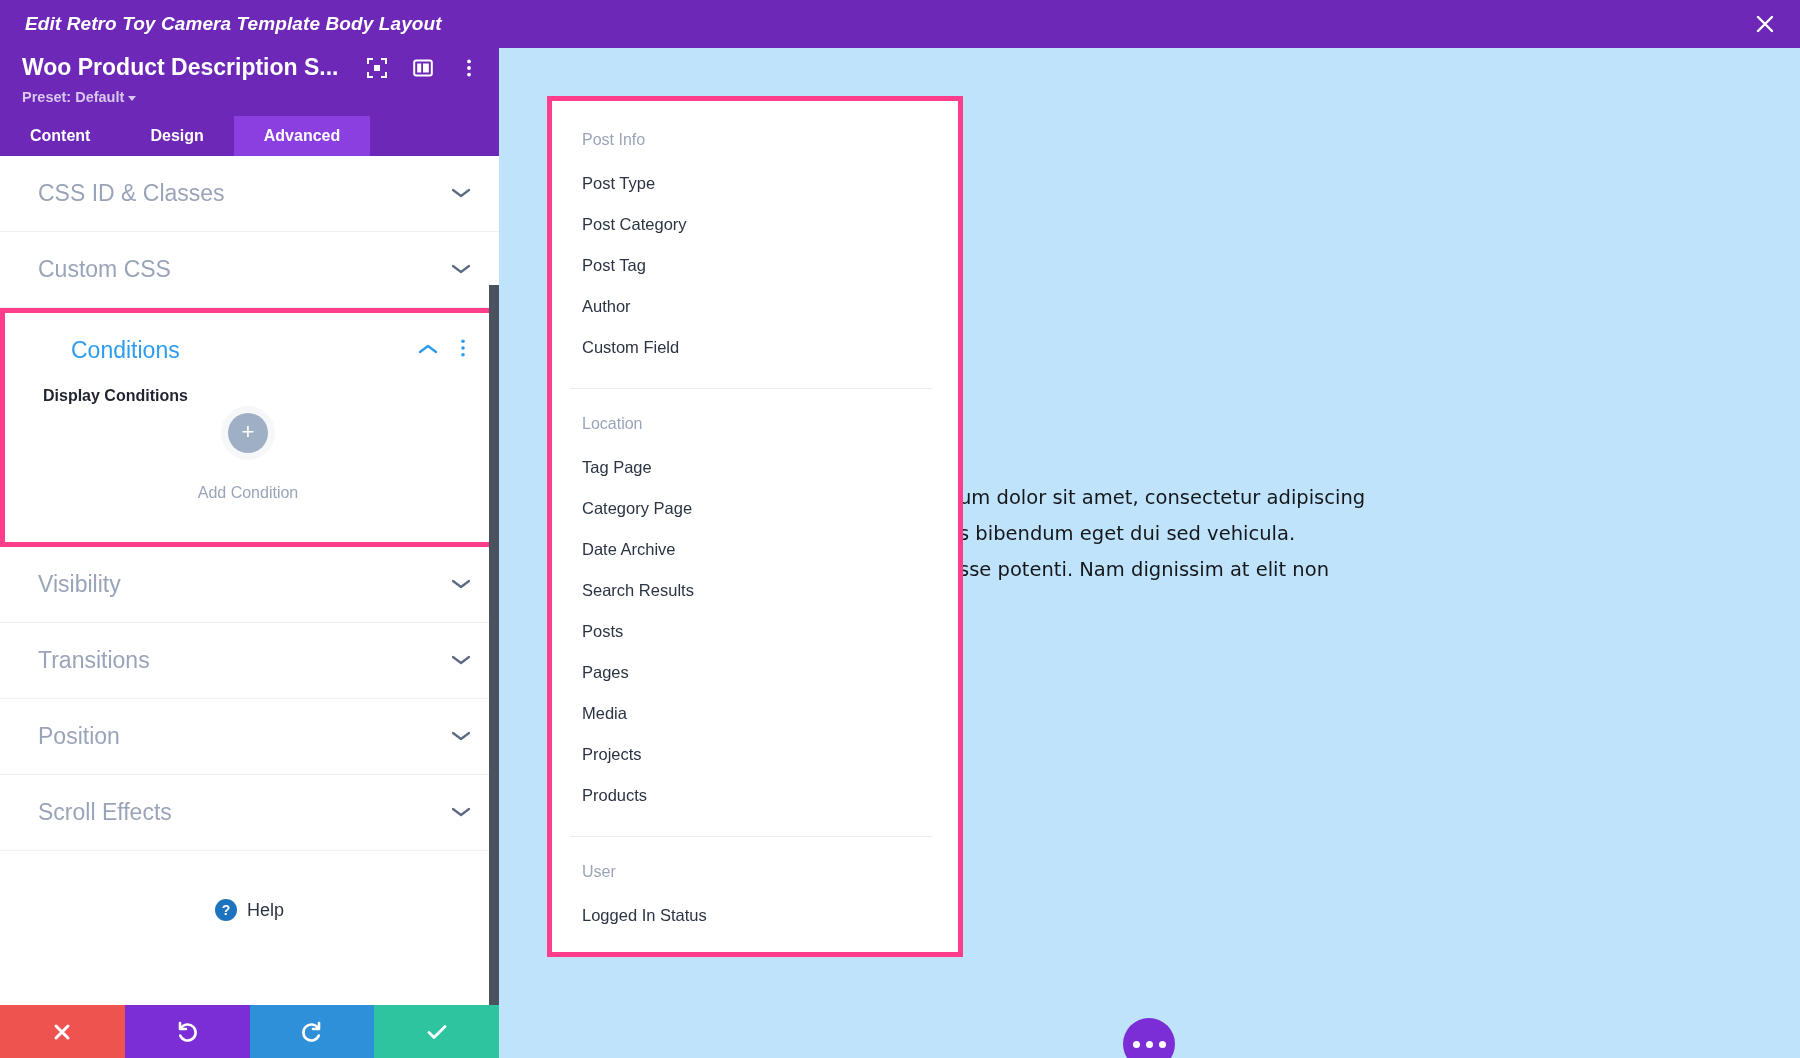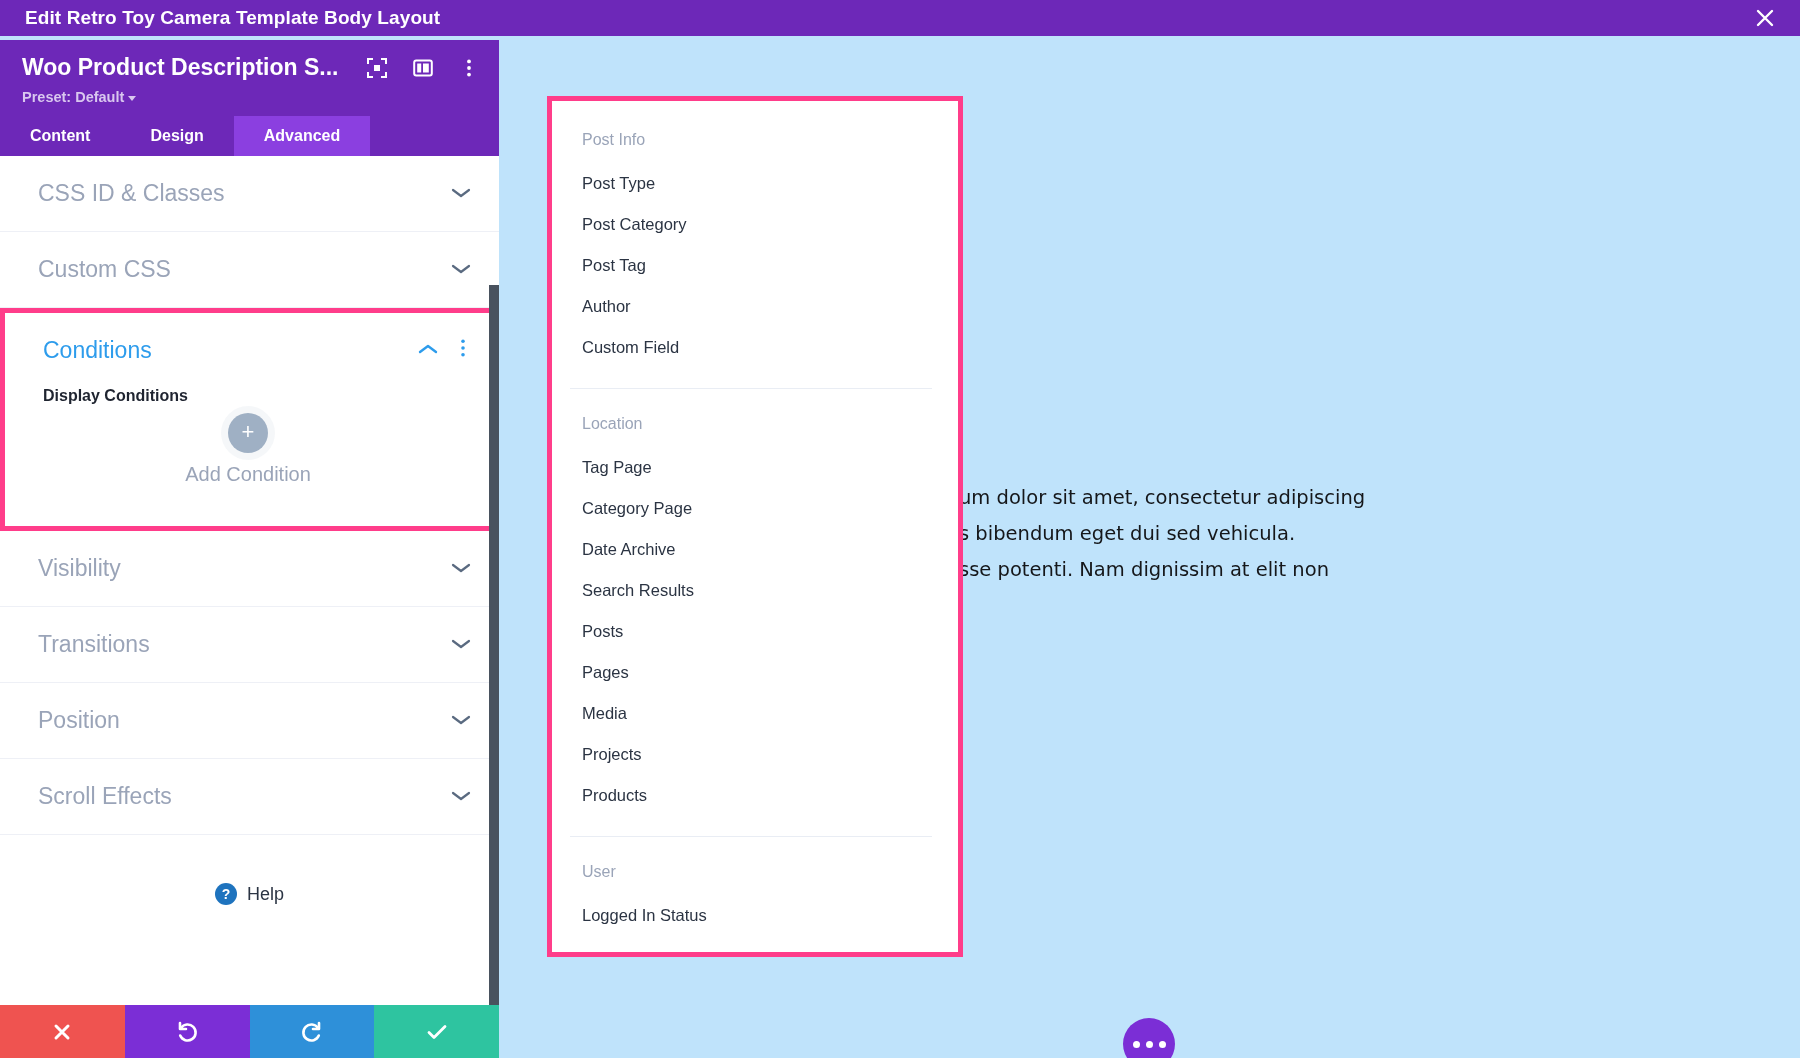--- a/index.html
+++ b/index.html
@@ -6,24 +6,25 @@
   html, body {
     width: 1800px; height: 1058px;
     overflow: hidden;
     font-family: "Liberation Sans", sans-serif;
     background: #bfe3fb;
   }
 
   
   .titlebar {
     position: absolute; top: 0; left: 0;
-    width: 1800px; height: 36px;
+    width: 1800px; height: 48px;
     background: #6d28b8;
     display: flex; align-items: center;
     z-index: 40;
+    font-style: italic;
   }
   .titlebar-text {
     color: #ffffff;
     font-size: 19px;
     font-weight: bold;
     margin-left: 25px;
     letter-spacing: .1px;
   }
   .titlebar-close {
     position: absolute; right: 22px; top: 50%;
@@ -126,20 +127,21 @@
     margin: 0 0 0 0;
     width: 499px;
     background: #fff;
   }
   .cond-head {
     height: 74px;
     display: flex; align-items: center;
     padding: 0 28px 0 38px;
     justify-content: space-between;
     cursor: pointer;
+    margin-left: 28px;
   }
   .cond-title {
     font-size: 23px;
     color: #2d9cec;
   }
   .cond-head-icons { display: flex; align-items: center; gap: 22px; }
   .cond-body { padding: 0 38px 40px 38px; }
   .cond-label {
     font-size: 16px;
     color: #1f2430;
@@ -157,22 +159,22 @@
     width: 40px; height: 40px; border-radius: 50%;
     background: #9fb0c4;
     display: flex; align-items: center; justify-content: center;
     box-shadow: 0 0 0 7px rgba(159,176,196,.10);
   }
   .addcond-plus {
     color: #ffffff; font-size: 22px; line-height: 1; font-weight: 300;
     margin-top: -2px;
   }
   .addcond-text {
-    margin-top: 10px;
-    font-size: 20px;
+    margin-top: 31px;
+    font-size: 16px;
     color: #9aa4b8;
   }
 
   .helpwrap {
     display: flex; align-items: center; justify-content: center;
     gap: 10px;
     margin-top: 48px;
     cursor: pointer;
   }
   .help-circle {

